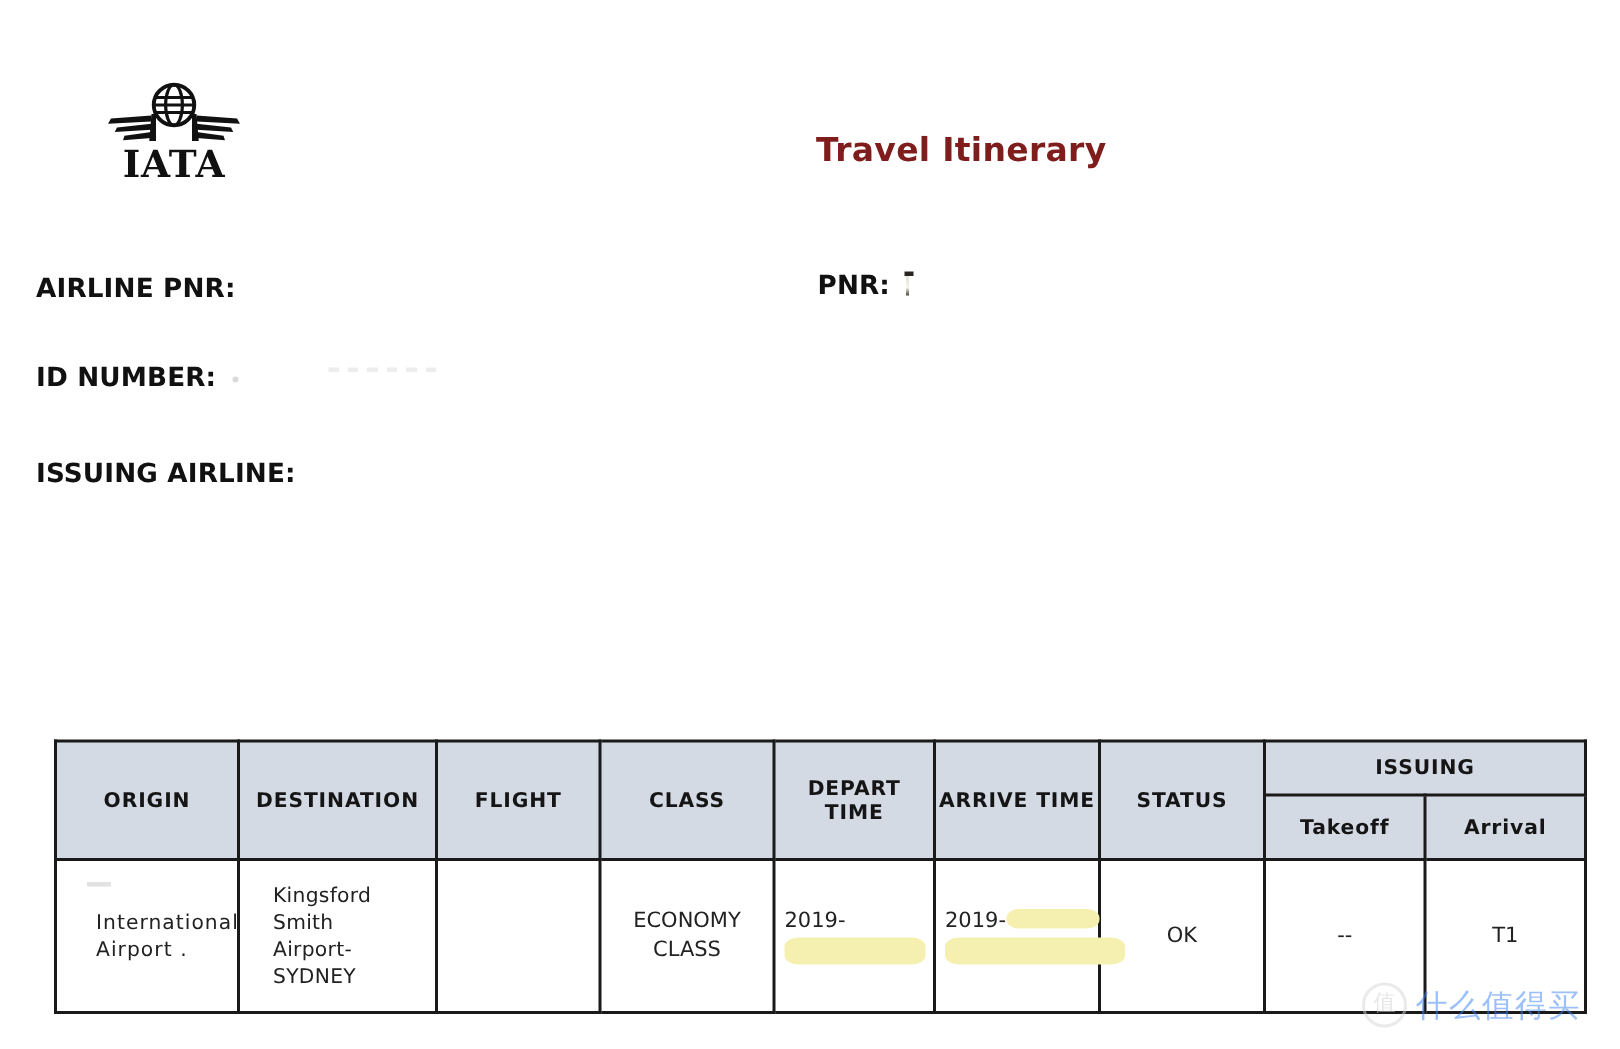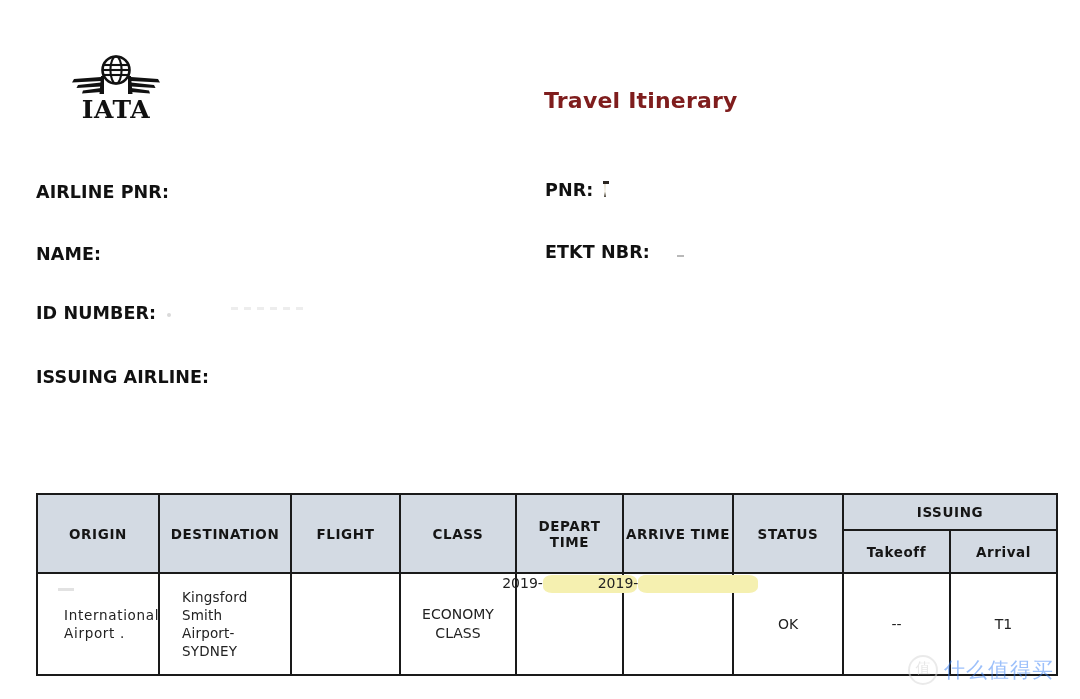--- a/index.html
+++ b/index.html
@@ -48,21 +48,21 @@
   .field-row {
     position: relative;
     height: 61.5px;
   }
   .field {
     position: absolute;
     display: flex;
     align-items: baseline;
     white-space: nowrap;
   }
-  .field.left  { left: 36px; }
+  .field.left  { left: 24px; }
   .field.right { left: 545px; }
   .field-label {
     font-size: 17.5px;
     font-weight: bold;
     letter-spacing: 0.1px;
     color: #111111;
   }
   .field-value {
     font-size: 16px;
     margin-left: 9px;
@@ -207,21 +207,21 @@
     background: #e2e2e2;
   }
   .cell-dest {
     justify-content: flex-start;
     padding-left: 22px;
     text-align: left;
     font-size: 13.5px;
     letter-spacing: 0.2px;
   }
   .cell-time {
-    flex-direction: row;
+    flex-direction: column;
     align-items: flex-start;
     justify-content: center;
     text-align: left;
     font-size: 14px;
   }
   .time-prefix { display: block; }
   .time-redact {
     display: block;
     background: #f5f0b0;
     color: rgba(95,92,60,0.40);
@@ -315,30 +315,20 @@
     <div class="field left">
       <span class="field-label">AIRLINE PNR:</span>
       <span class="field-value"></span>
     </div>
     <div class="field right">
       <span class="field-label">PNR:</span>
       <span class="field-value"><span class="smudge-pnr"></span></span>
     </div>
   </div>
 
-  <div class="field-row">
-    <div class="field left">
-      <span class="field-label">NAME:</span>
-      <span class="field-value"></span>
-    </div>
-    <div class="field right">
-      <span class="field-label">ETKT NBR:</span>
-      <span class="field-value"><span class="smudge-dot"></span></span>
-    </div>
-  </div>
 
   <div class="field-row">
     <div class="field left">
       <span class="field-label">ID NUMBER:</span>
       <span class="field-value"><span class="smudge-idnum"></span></span>
     </div>
   </div>
 
   <div class="field-row">
     <div class="field left">

